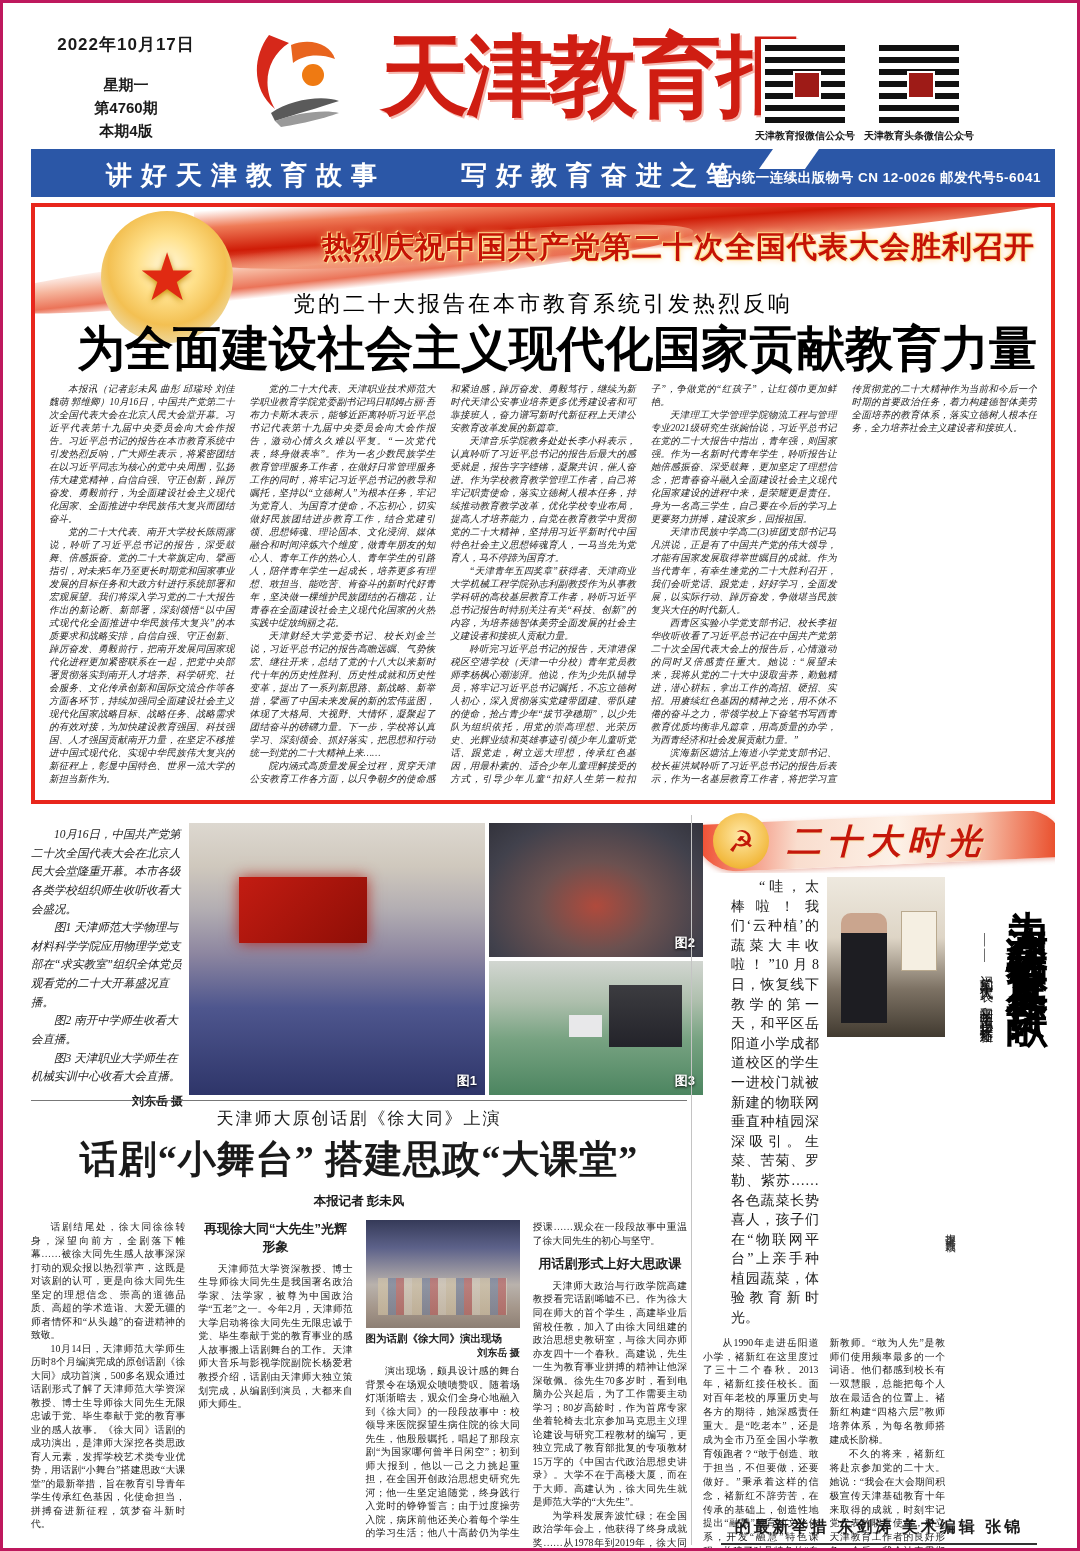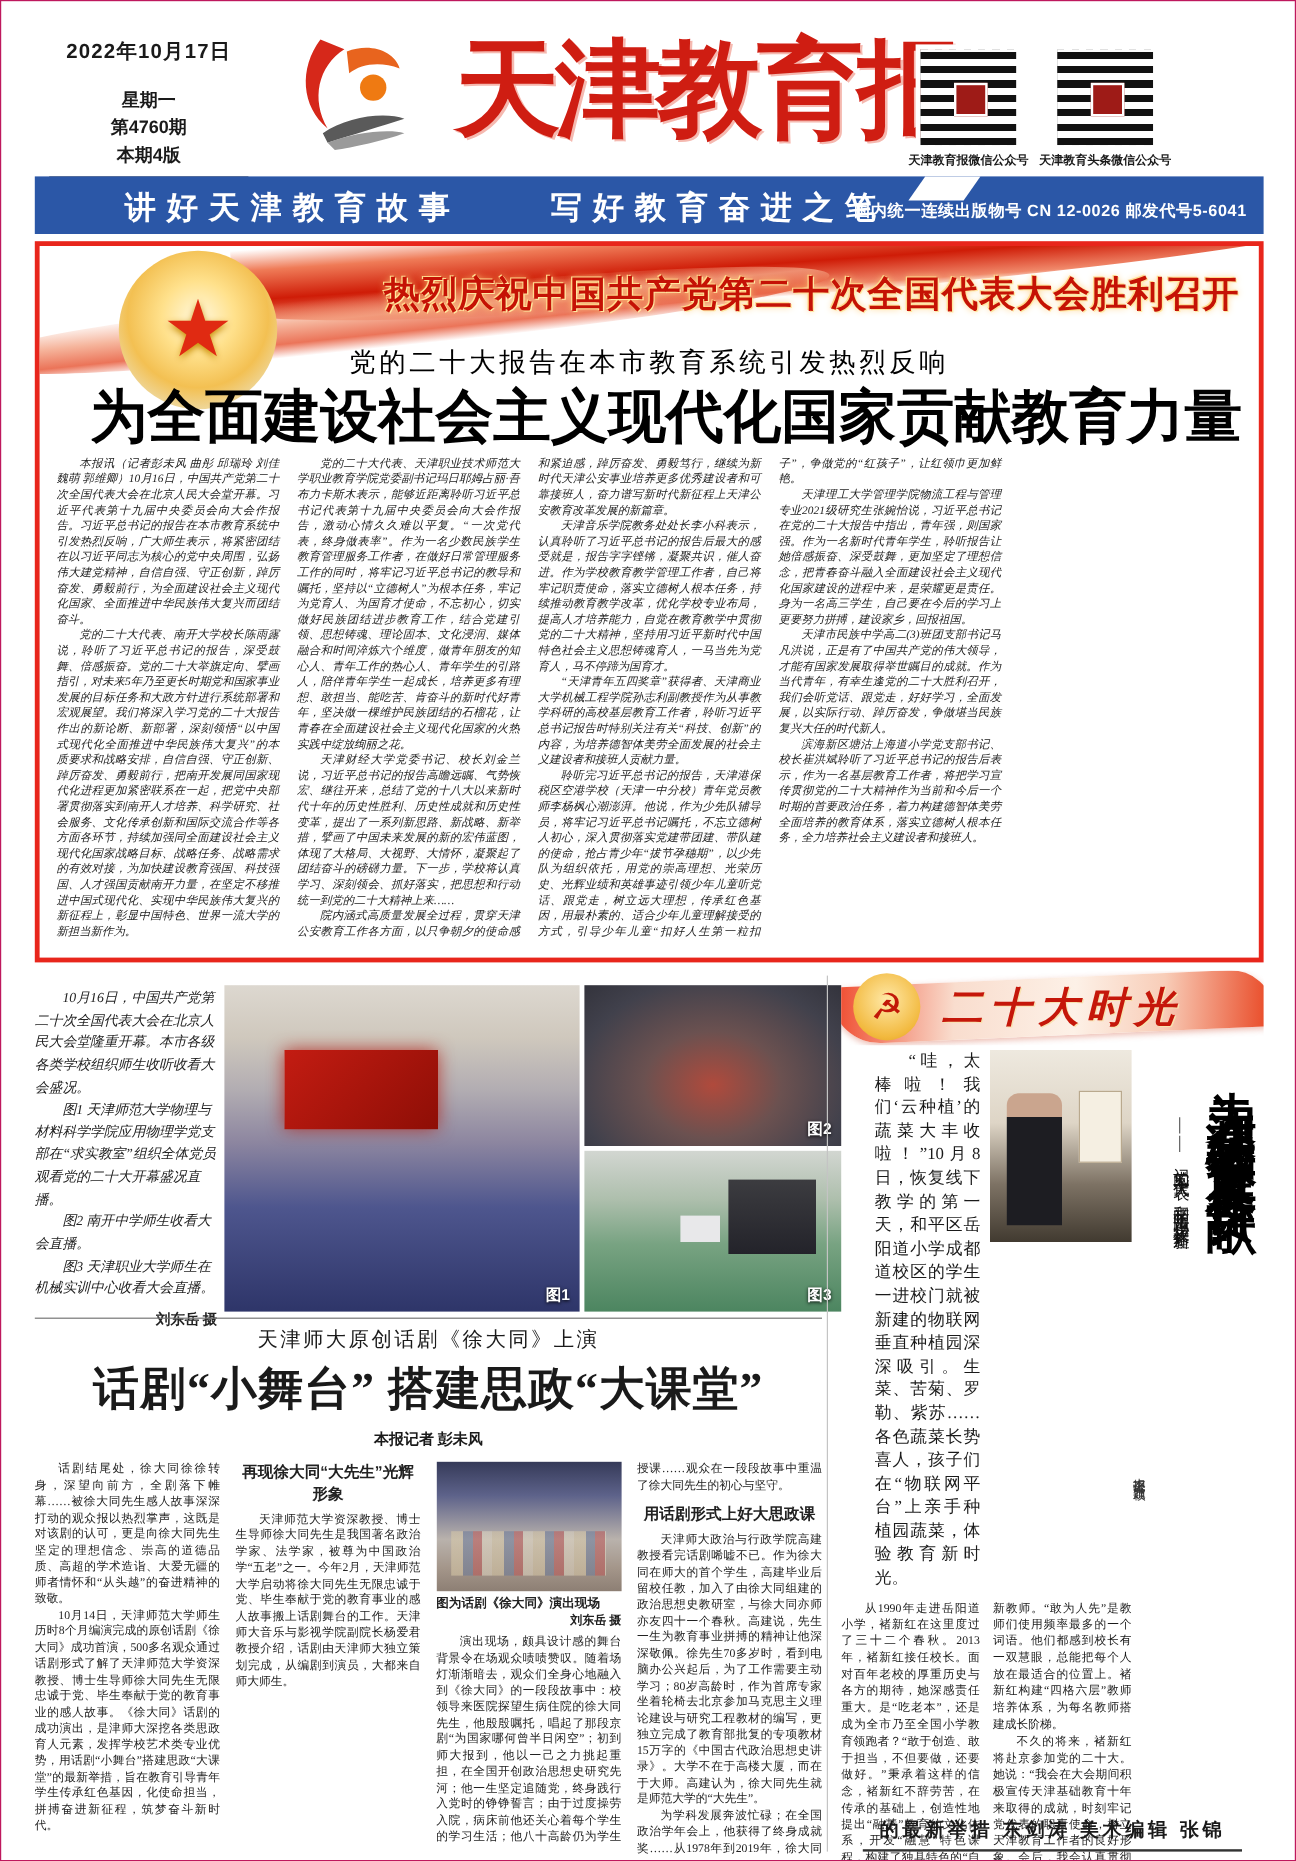--- a/index.html
+++ b/index.html
@@ -1,17 +1,17 @@
 <!DOCTYPE html>
 <html><head>
 <meta charset="utf-8">
 <style>
   * { margin:0; padding:0; box-sizing:border-box; }
   body { background:#e9e9e9; font-family:"Liberation Serif","DejaVu Serif",serif; color:#1a1a1a; }
-  .page { position:relative; width:1080px; height:1551px; margin:0 auto; background:#fff; overflow:hidden; border:1px solid #be185d; }
+  .page { position:relative; width:1080px; height:1551px; margin:0 auto; background:#fff; overflow:hidden; border:3px solid #be185d; }
 
   
   .dateblock { position:absolute; left:34px; top:30px; width:178px; text-align:center; font-weight:bold; font-family:"Liberation Sans",sans-serif; }
   .dateblock .d1 { font-size:17px; letter-spacing:1px; }
   .dateblock .d2 { font-size:15px; margin-top:20px; }
   .dateblock .d3, .dateblock .d4 { font-size:15px; margin-top:4px; }
   .dateblock .rule { border-top:1px solid #444; margin:8px 6px 6px; }
   .dateblock .d5 { font-size:13px; letter-spacing:0; }
   .logo { position:absolute; left:228px; top:26px; width:112px; height:104px; }
   .paper-title { position:absolute; left:338px; top:14px; width:500px; text-align:center; font-size:88px; font-weight:900; color:#cf1d12; letter-spacing:-4px; text-shadow:2px 2px 0 #f5b9b0; font-family:"Liberation Serif",serif; }
@@ -158,20 +158,21 @@
         <p>本报讯（记者彭未风 曲彤 邱瑞玲 刘佳 魏萌 郭维卿）10月16日，中国共产党第二十次全国代表大会在北京人民大会堂开幕。习近平代表第十九届中央委员会向大会作报告。习近平总书记的报告在本市教育系统中引发热烈反响，广大师生表示，将紧密团结在以习近平同志为核心的党中央周围，弘扬伟大建党精神，自信自强、守正创新，踔厉奋发、勇毅前行，为全面建设社会主义现代化国家、全面推进中华民族伟大复兴而团结奋斗。</p>
         <p>党的二十大代表、南开大学校长陈雨露说，聆听了习近平总书记的报告，深受鼓舞、倍感振奋。党的二十大举旗定向、擘画指引，对未来5年乃至更长时期党和国家事业发展的目标任务和大政方针进行系统部署和宏观展望。我们将深入学习党的二十大报告作出的新论断、新部署，深刻领悟“以中国式现代化全面推进中华民族伟大复兴”的本质要求和战略安排，自信自强、守正创新、踔厉奋发、勇毅前行，把南开发展同国家现代化进程更加紧密联系在一起，把党中央部署贯彻落实到南开人才培养、科学研究、社会服务、文化传承创新和国际交流合作等各方面各环节，持续加强同全面建设社会主义现代化国家战略目标、战略任务、战略需求的有效对接，为加快建设教育强国、科技强国、人才强国贡献南开力量，在坚定不移推进中国式现代化、实现中华民族伟大复兴的新征程上，彰显中国特色、世界一流大学的新担当新作为。</p>
         <p>党的二十大代表、天津职业技术师范大学职业教育学院党委副书记玛日耶姆占丽·吾布力卡斯木表示，能够近距离聆听习近平总书记代表第十九届中央委员会向大会作报告，激动心情久久难以平复。“一次党代表，终身做表率”。作为一名少数民族学生教育管理服务工作者，在做好日常管理服务工作的同时，将牢记习近平总书记的教导和嘱托，坚持以“立德树人”为根本任务，牢记为党育人、为国育才使命，不忘初心，切实做好民族团结进步教育工作，结合党建引领、思想铸魂、理论固本、文化浸润、媒体融合和时间淬炼六个维度，做青年朋友的知心人、青年工作的热心人、青年学生的引路人，陪伴青年学生一起成长，培养更多有理想、敢担当、能吃苦、肯奋斗的新时代好青年，坚决做一棵维护民族团结的石榴花，让青春在全面建设社会主义现代化国家的火热实践中绽放绚丽之花。</p>
         <p>天津财经大学党委书记、校长刘金兰说，习近平总书记的报告高瞻远瞩、气势恢宏、继往开来，总结了党的十八大以来新时代十年的历史性胜利、历史性成就和历史性变革，提出了一系列新思路、新战略、新举措，擘画了中国未来发展的新的宏伟蓝图，体现了大格局、大视野、大情怀，凝聚起了团结奋斗的磅礴力量。下一步，学校将认真学习、深刻领会、抓好落实，把思想和行动统一到党的二十大精神上来……</p>
         <p>院内涵式高质量发展全过程，贯穿天津公安教育工作各方面，以只争朝夕的使命感和紧迫感，踔厉奋发、勇毅笃行，继续为新时代天津公安事业培养更多优秀建设者和可靠接班人，奋力谱写新时代新征程上天津公安教育改革发展的新篇章。</p>
         <p>天津音乐学院教务处处长李小科表示，认真聆听了习近平总书记的报告后最大的感受就是，报告字字铿锵，凝聚共识，催人奋进。作为学校教育教学管理工作者，自己将牢记职责使命，落实立德树人根本任务，持续推动教育教学改革，优化学校专业布局，提高人才培养能力，自觉在教育教学中贯彻党的二十大精神，坚持用习近平新时代中国特色社会主义思想铸魂育人，一马当先为党育人，马不停蹄为国育才。</p>
         <p>“天津青年五四奖章”获得者、天津商业大学机械工程学院孙志利副教授作为从事教学科研的高校基层教育工作者，聆听习近平总书记报告时特别关注有关“科技、创新”的内容，为培养德智体美劳全面发展的社会主义建设者和接班人贡献力量。</p>
         <p>聆听完习近平总书记的报告，天津港保税区空港学校（天津一中分校）青年党员教师李杨枫心潮澎湃。他说，作为少先队辅导员，将牢记习近平总书记嘱托，不忘立德树人初心，深入贯彻落实党建带团建、带队建的使命，抢占青少年“拔节孕穗期”，以少先队为组织依托，用党的崇高理想、光荣历史、光辉业绩和英雄事迹引领少年儿童听党话、跟党走，树立远大理想，传承红色基因，用最朴素的、适合少年儿童理解接受的方式，引导少年儿童“扣好人生第一粒扣子”，争做党的“红孩子”，让红领巾更加鲜艳。</p>
         <p>天津理工大学管理学院物流工程与管理专业2021级研究生张婉怡说，习近平总书记在党的二十大报告中指出，青年强，则国家强。作为一名新时代青年学生，聆听报告让她倍感振奋、深受鼓舞，更加坚定了理想信念，把青春奋斗融入全面建设社会主义现代化国家建设的进程中来，是荣耀更是责任。身为一名高三学生，自己要在今后的学习上更要努力拼搏，建设家乡，回报祖国。</p>
         <p>天津市民族中学高二(3)班团支部书记马凡洪说，正是有了中国共产党的伟大领导，才能有国家发展取得举世瞩目的成就。作为当代青年，有幸生逢党的二十大胜利召开，我们会听党话、跟党走，好好学习，全面发展，以实际行动、踔厉奋发，争做堪当民族复兴大任的时代新人。</p>
+        <p>西青区实验小学党支部书记、校长李祖华收听收看了习近平总书记在中国共产党第二十次全国代表大会上的报告后，心情激动的同时又倍感责任重大。她说：“展望未来，我将从党的二十大中汲取营养，勤勉精进，潜心耕耘，拿出工作的高招、硬招、实招。用赓续红色基因的精神之光，用不休不倦的奋斗之力，带领学校上下奋笔书写西青教育优质均衡非凡篇章，用高质量的办学，为西青经济和社会发展贡献力量。”</p>
         <p>滨海新区塘沽上海道小学党支部书记、校长崔洪斌聆听了习近平总书记的报告后表示，作为一名基层教育工作者，将把学习宣传贯彻党的二十大精神作为当前和今后一个时期的首要政治任务，着力构建德智体美劳全面培养的教育体系，落实立德树人根本任务，全力培养社会主义建设者和接班人。</p>
       </div>
   </div>
 
   <div class="midcap">
     <p>10月16日，中国共产党第二十次全国代表大会在北京人民大会堂隆重开幕。本市各级各类学校组织师生收听收看大会盛况。</p>
     <p>图1 天津师范大学物理与材料科学学院应用物理学党支部在“求实教室”组织全体党员观看党的二十大开幕盛况直播。</p>
     <p>图2 南开中学师生收看大会直播。</p>
     <p>图3 天津职业大学师生在机械实训中心收看大会直播。</p>
     <div class="shooter">刘东岳 摄</div>

